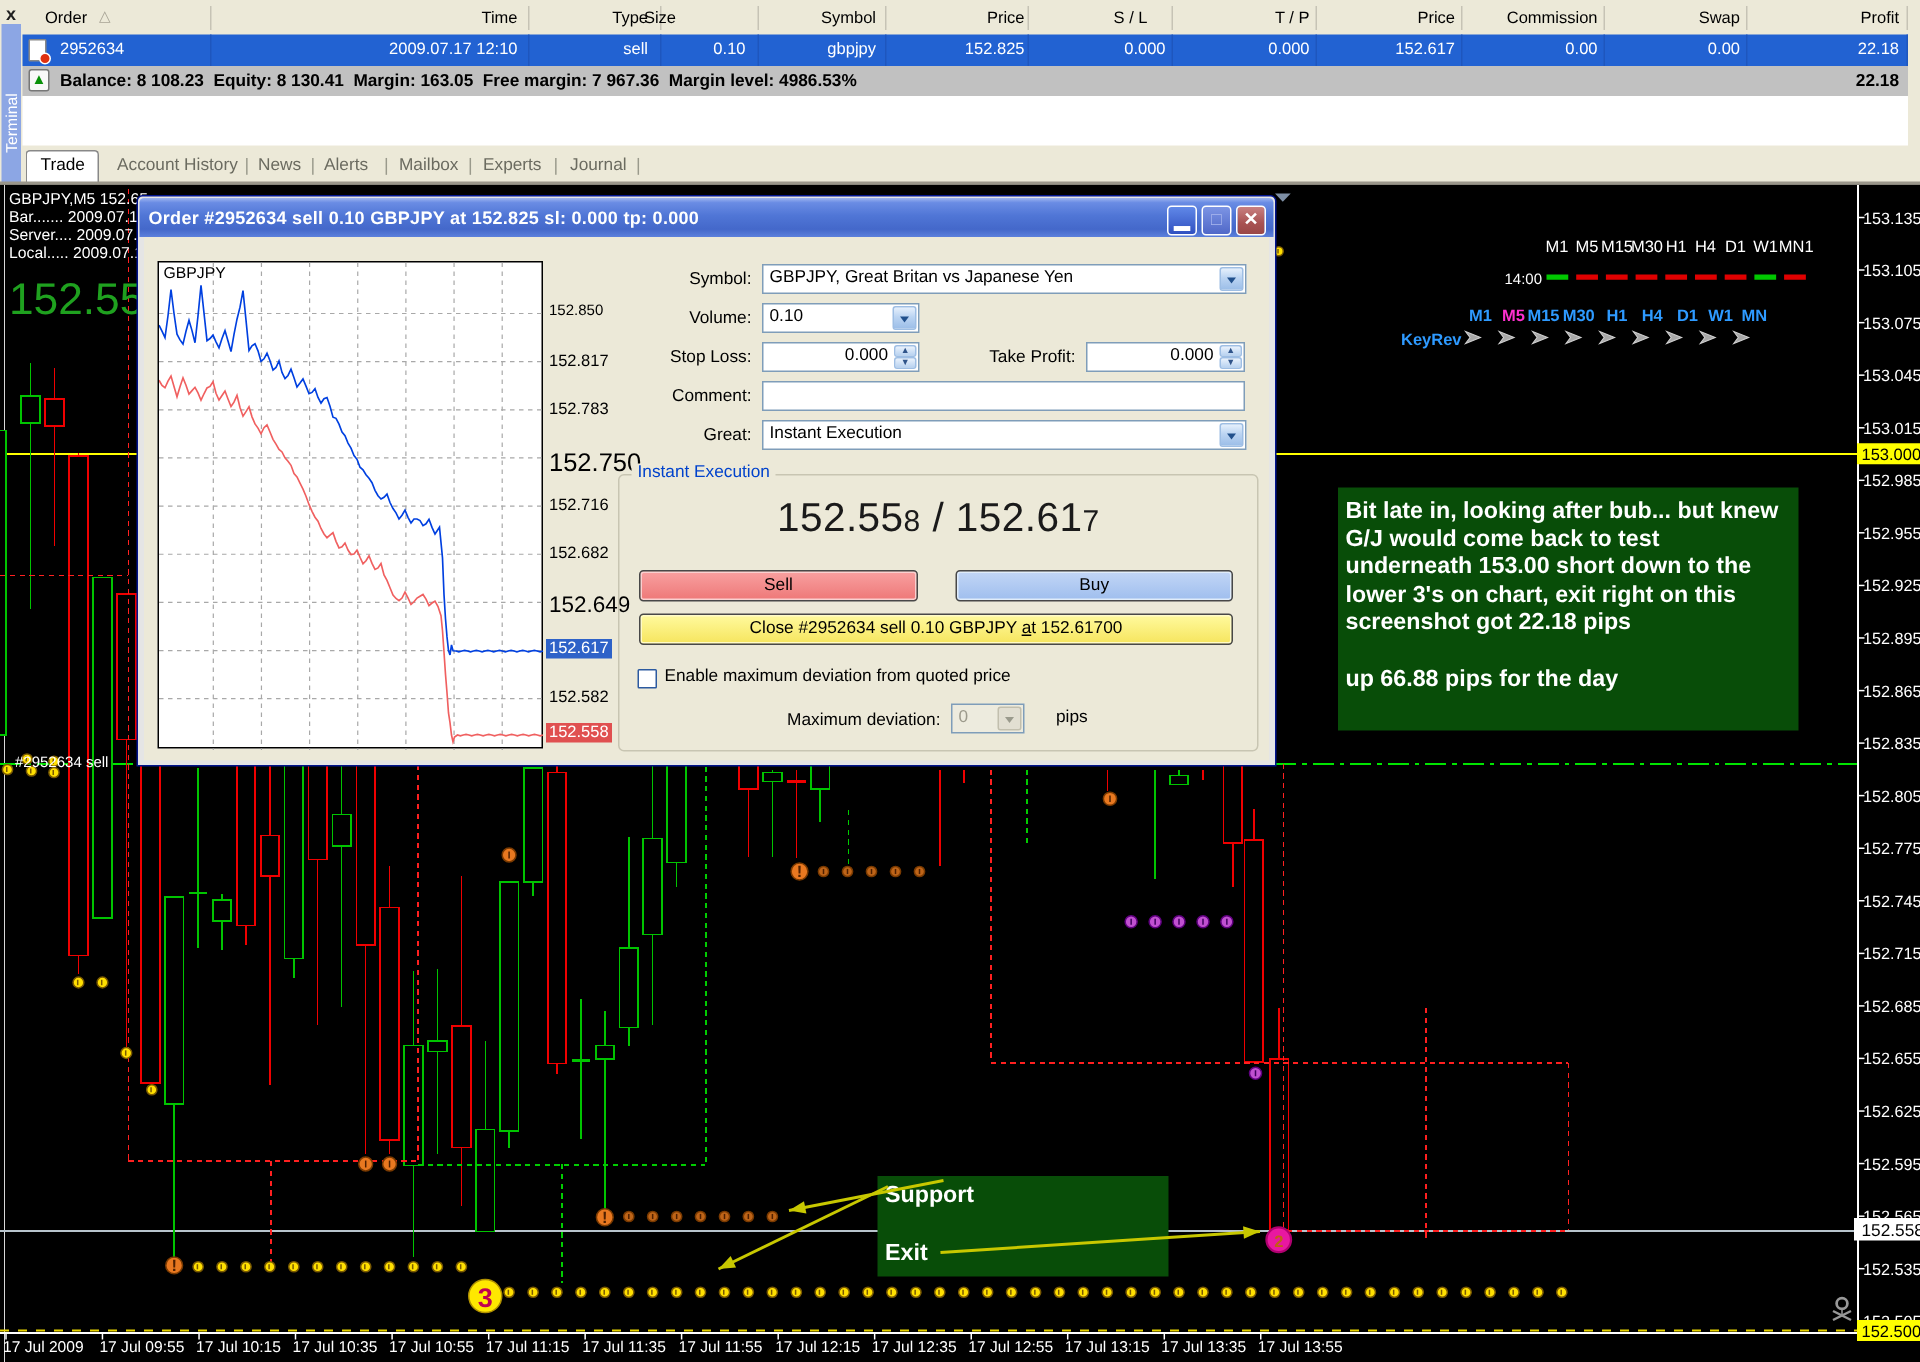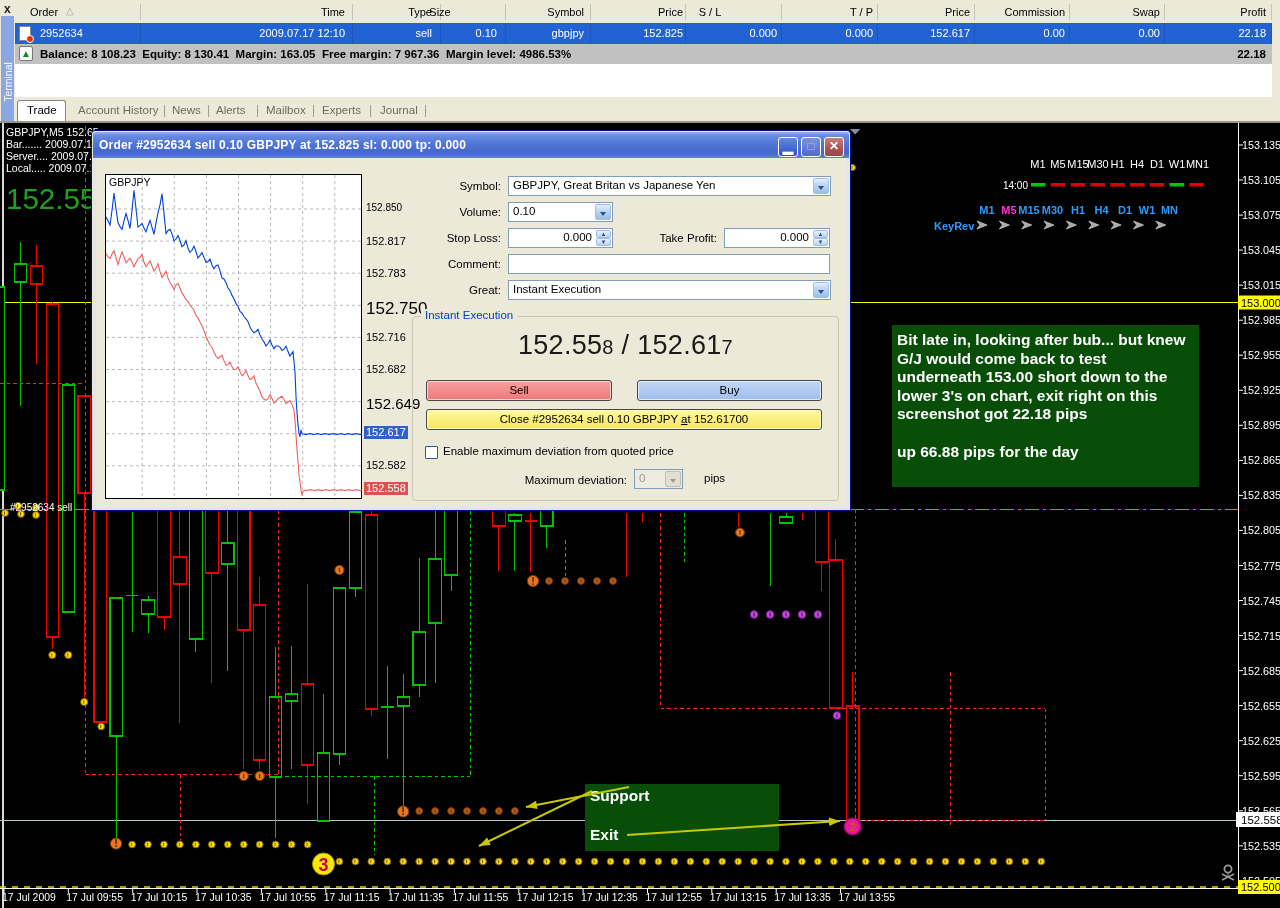--- a/index.html
+++ b/index.html
@@ -495,21 +495,21 @@
     <div class="hsep" style="left:877px"></div>
     <div class="hsep" style="left:974px"></div>
     <div class="hsep" style="left:1069px"></div>
     <div class="hsep" style="left:1164px"></div>
     <div class="hsep" style="left:1271px"></div>
     <div class="hlab" style="left:195px;width:150px;text-align:right">Time</div>
     <div class="hlab" style="left:282px;width:150px;text-align:right">Type</div>
     <div class="hlab" style="left:365px;width:150px;text-align:center">Size</div>
     <div class="hlab" style="left:434px;width:150px;text-align:right">Symbol</div>
     <div class="hlab" style="left:533px;width:150px;text-align:right">Price</div>
-    <div class="hlab" style="left:635px;width:150px;text-align:center">S / L</div>
+    <div class="hlab" style="left:615px;width:150px;text-align:right">S / L</div>
     <div class="hlab" style="left:723px;width:150px;text-align:right">T / P</div>
     <div class="hlab" style="left:820px;width:150px;text-align:right">Price</div>
     <div class="hlab" style="left:915px;width:150px;text-align:right">Commission</div>
     <div class="hlab" style="left:1010px;width:150px;text-align:right">Swap</div>
     <div class="hlab" style="left:1116px;width:150px;text-align:right">Profit</div>
  <div class="abs" style="left:15px;top:23px;width:1257px;height:21px;background:#2262D2"></div>
 <div class="bsep" style="left:140px"></div>
     <div class="bsep" style="left:352px"></div>
     <div class="bsep" style="left:440px"></div>
     <div class="bsep" style="left:505px"></div>

